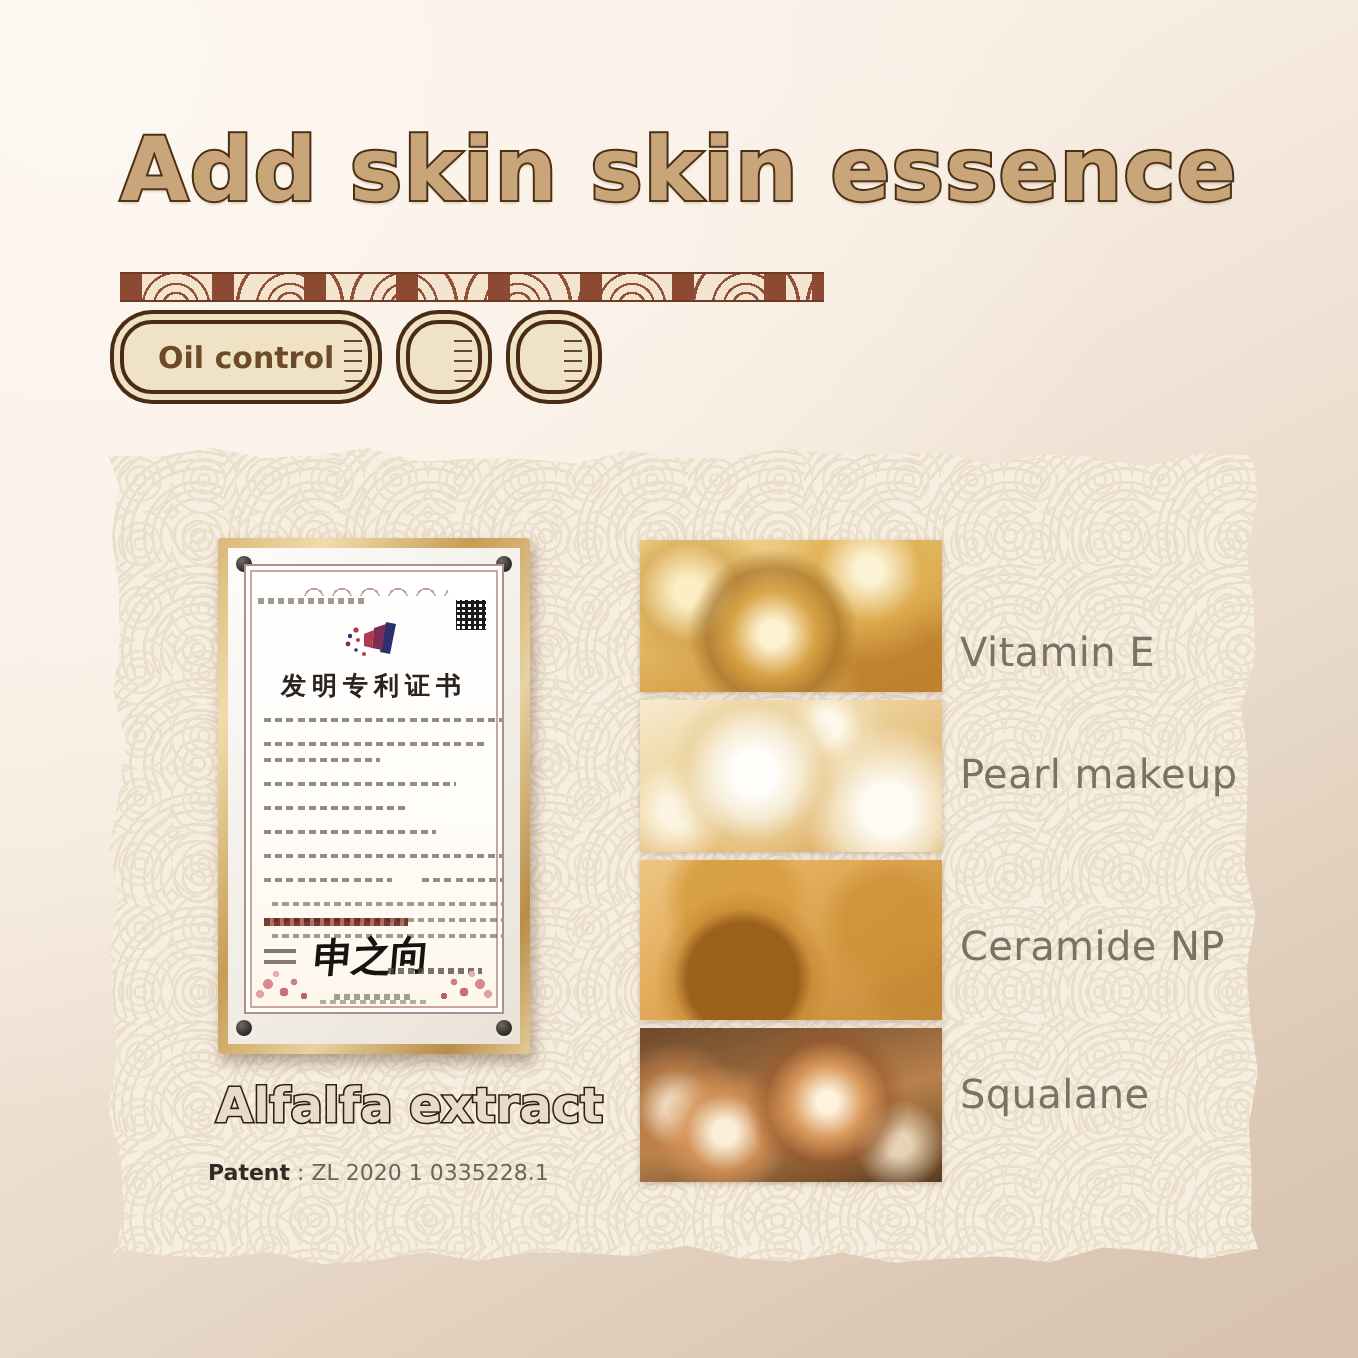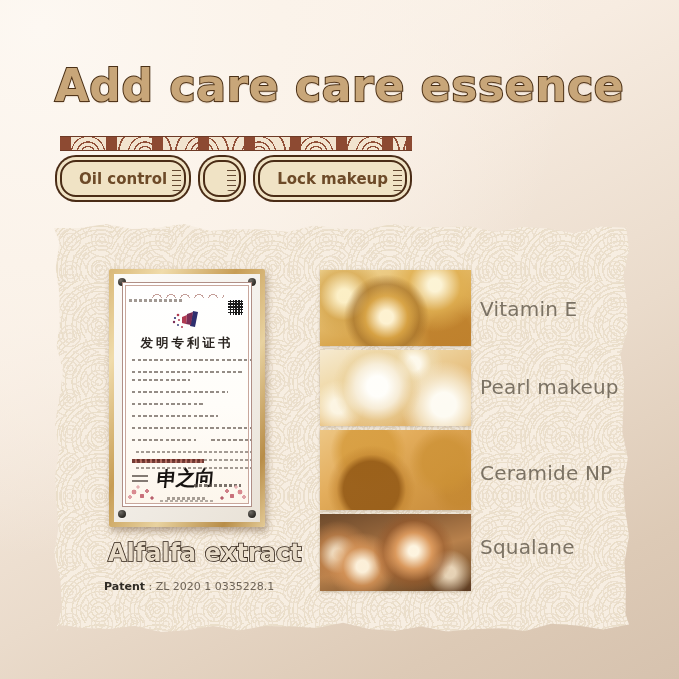--- a/index.html
+++ b/index.html
@@ -236,57 +236,56 @@
       radial-gradient(circle at 86% 76%, rgba(255,240,214,.8) 0 4%, rgba(0,0,0,0) 16%),
       linear-gradient(165deg,#6d4a2c 0%,#8d6038 26%,#b8814c 54%,#7d552f 84%,#5a3a22 100%);
   }
 
   
   .ingr{
     position:absolute;left:480px;
     font-size:20px;color:#7b7264;letter-spacing:.2px;white-space:nowrap;
     font-family:"DejaVu Sans","Liberation Sans",sans-serif;
   }
-  #in1{top:297px;text-align:center;} #in2{top:375px;} #in3{top:461px;} #in4{top:535px;}
+  #in1{top:314px;text-align:center;} #in2{top:375px;} #in3{top:461px;} #in4{top:535px;}
 
   
   #alfalfa{
     position:absolute;left:108px;top:539px;
     font-size:24px;font-weight:bold;color:#e8dcc9;
     -webkit-text-stroke:1.6px #2e2015;paint-order:stroke fill;
     font-family:"DejaVu Sans","Liberation Sans",sans-serif;white-space:nowrap;
   }
   #patentLine{
     position:absolute;left:104px;top:580px;font-size:11px;color:#6d6357;white-space:nowrap;
     font-family:"DejaVu Sans","Liberation Sans",sans-serif;
   }
   #patentLine b{color:#2f2b25;font-weight:bold;}
 </style>
 </head>
 <body>
 
 <div id="stage">
 
-  <div id="title">Add care care essence</div>
+  <div id="title">Add skin skin essence</div>
 
   <div id="divider">
     <div class="arcs"></div>
     <div class="cap"></div>
   </div>
 
   <div class="tagrow">
     <div class="tag">
       <span>Oil control</span>
       <span class="hatch"></span>
     </div>
     <div class="tag">
       <span class="hatch"></span>
     </div>
     <div class="tag">
-      <span>Lock makeup</span>
       <span class="hatch"></span>
     </div>
   </div>
 
   <div id="panel" style="clip-path: polygon(0px 4px, 26px 4.1px, 52px 0px, 78px 4.9px, 104px 3.7px, 130px 0px, 156px 6.9px, 182px 5.2px, 208px 5.4px, 234px 7.9px, 260px 1.4px, 286px 4.7px, 312px 5.6px, 338px 0px, 364px 3.2px, 390px 3px, 416px 2.5px, 442px 8.1px, 468px 3.1px, 494px 4.6px, 520px 9.2px, 546px 2.5px, 572px 3.7px, 571.8px 0px, 575px 26px, 569.4px 52px, 572.8px 78px, 574px 104px, 566.6px 130px, 570.1px 156px, 569.5px 182px, 568.3px 208px, 573.8px 234px, 569.3px 260px, 571.2px 286px, 575px 312px, 570.5px 338px, 571.8px 364px, 571.5px 390px, 575px 400.4px, 549px 405.4px, 523px 401.6px, 497px 399.7px, 471px 407.1px, 445px 404.2px, 419px 405.2px, 393px 407.4px, 367px 402.4px, 341px 406.9px, 315px 405px, 289px 398.7px, 263px 404.1px, 237px 402.5px, 211px 402.1px, 185px 406.5px, 159px 402px, 133px 406.3px, 107px 408px, 81px 402.1px, 55px 404.9px, 29px 403.9px, 3px 400.8px, 2.9px 408px, 7.7px 382px, 6.4px 356px, 0px 330px, 4.5px 304px, 2.4px 278px, 1.1px 252px, 5.3px 226px, 0.9px 200px, 5.3px 174px, 9.1px 148px, 2.7px 122px, 5.9px 96px, 5.3px 70px, 1.7px 44px, 5.4px 18px);">
     <div id="panelPattern"></div>
   </div>
 
   <div id="certWrap">
     <div id="certFrame"></div>

